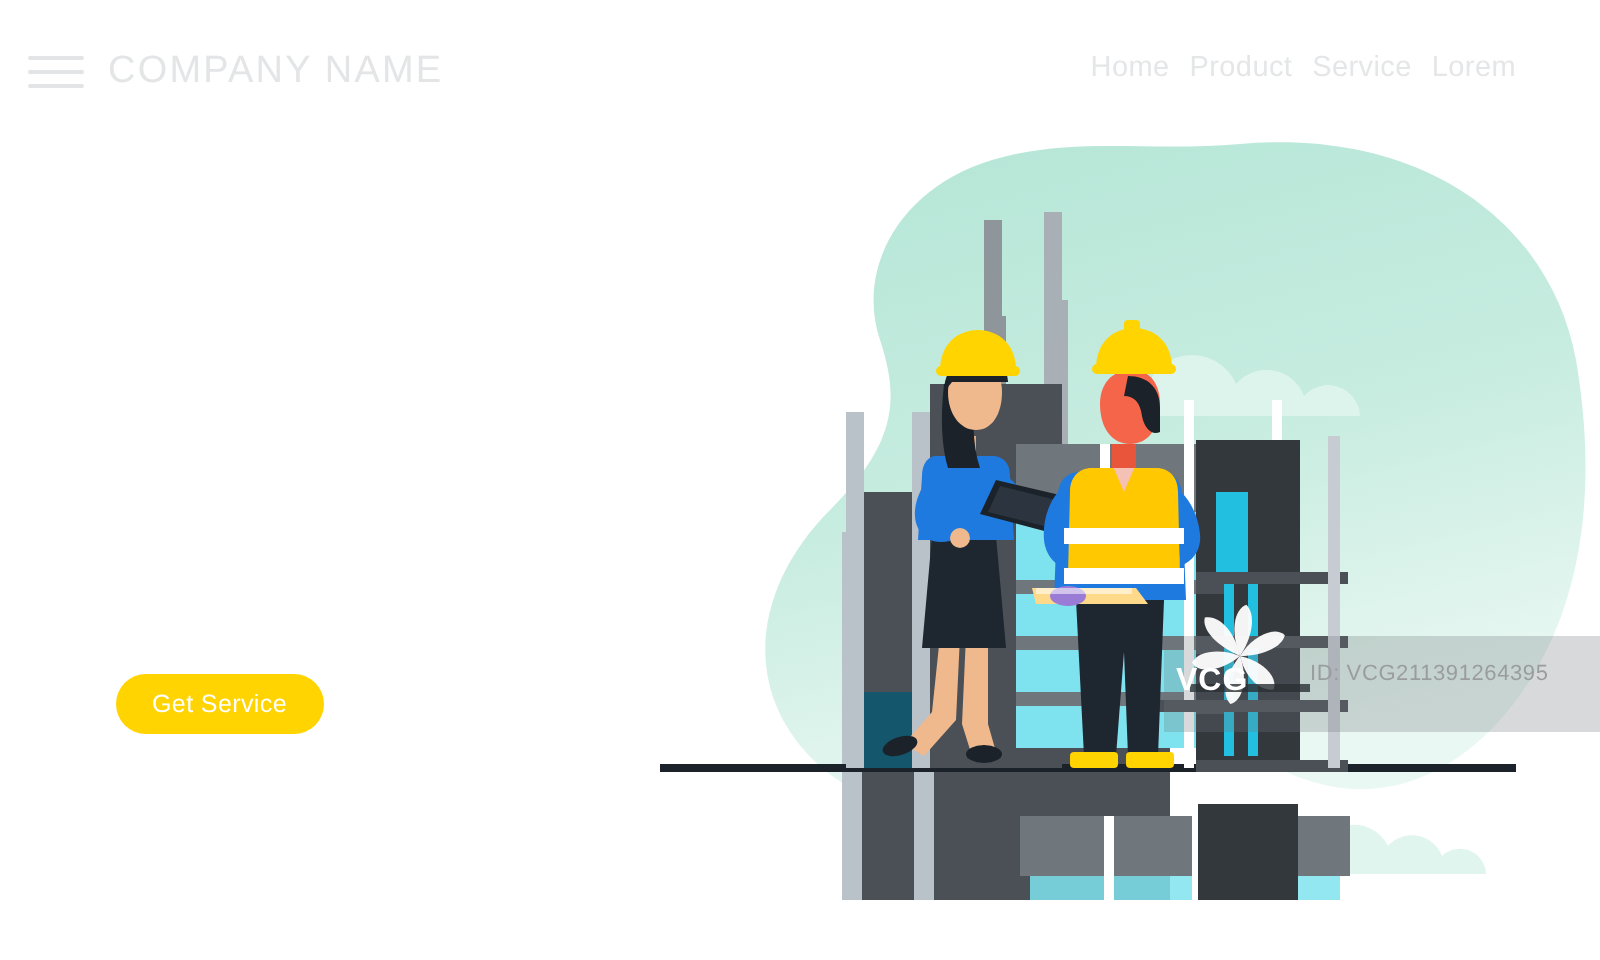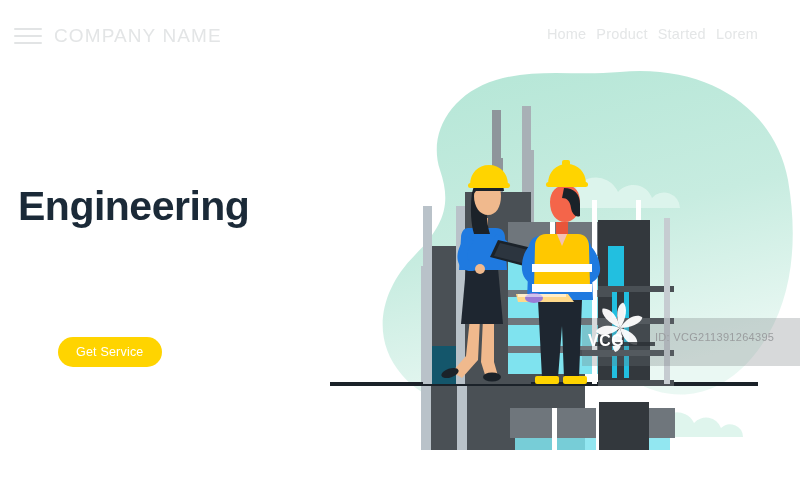--- a/index.html
+++ b/index.html
@@ -79,29 +79,28 @@
       <div class="hamburger">
         <span></span>
           <span></span>
           <span></span>
       </div>
       <div class="brand-name">COMPANY NAME</div>
     </div>
     <nav class="nav">
       <div class="nav-item">Home</div>
       <div class="nav-item">Product</div>
-      <div class="nav-item">Started</div>
+      <div class="nav-item">Service</div>
       <div class="nav-item">Lorem</div>
     </nav>
   </div>
 
   <div class="hero-copy">
     <h1 class="headline">
       <br>
-      <span>Engineering</span>
     </h1>
   </div>
   <button class="cta">Get Service</button>
 
   <div class="illus">
     <svg width="480" height="400" viewBox="0 0 480 400" xmlns="http://www.w3.org/2000/svg">
       <defs>
         <linearGradient id="blobGrad" x1="0" y1="0" x2="0.3" y2="1">
           <stop offset="0%" stop-color="#b4e6d6"></stop>
           <stop offset="55%" stop-color="#c7ece0"></stop>

